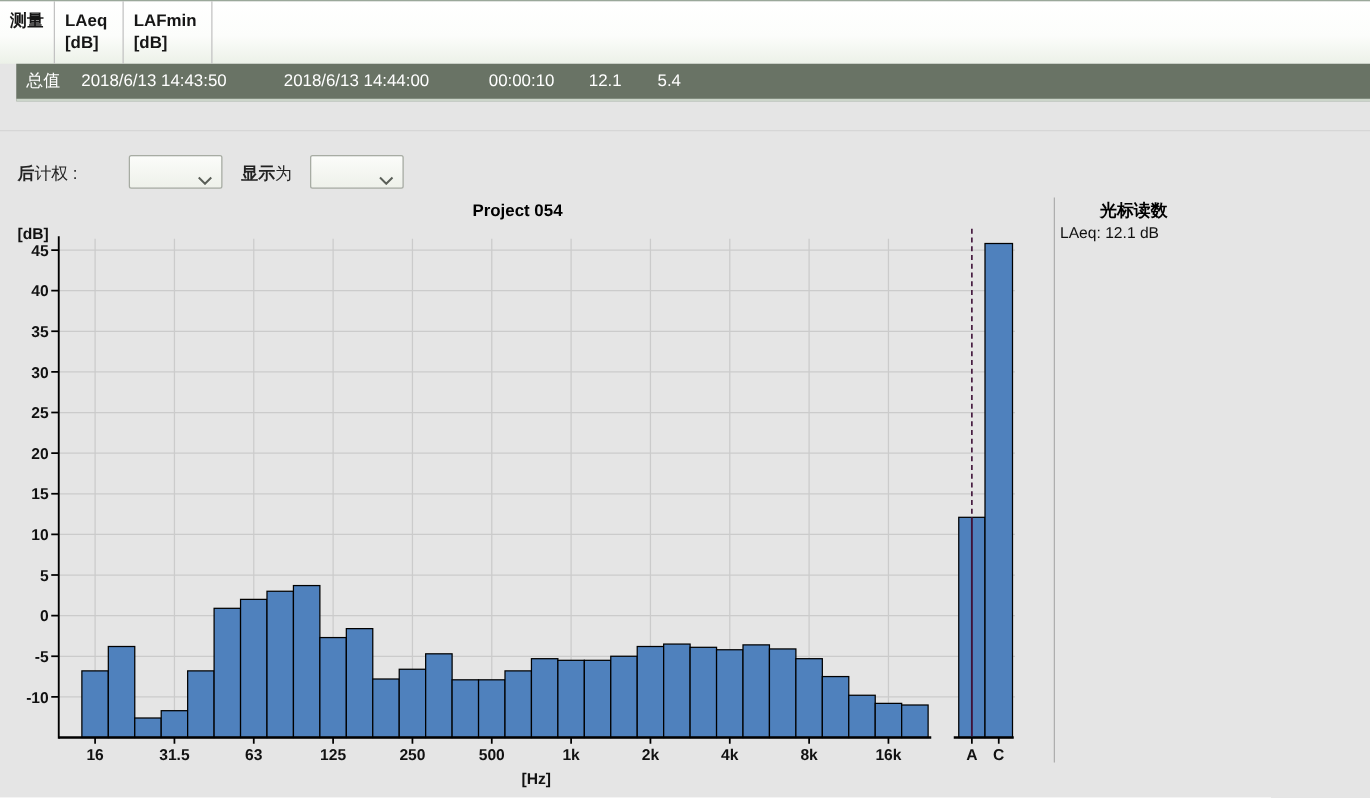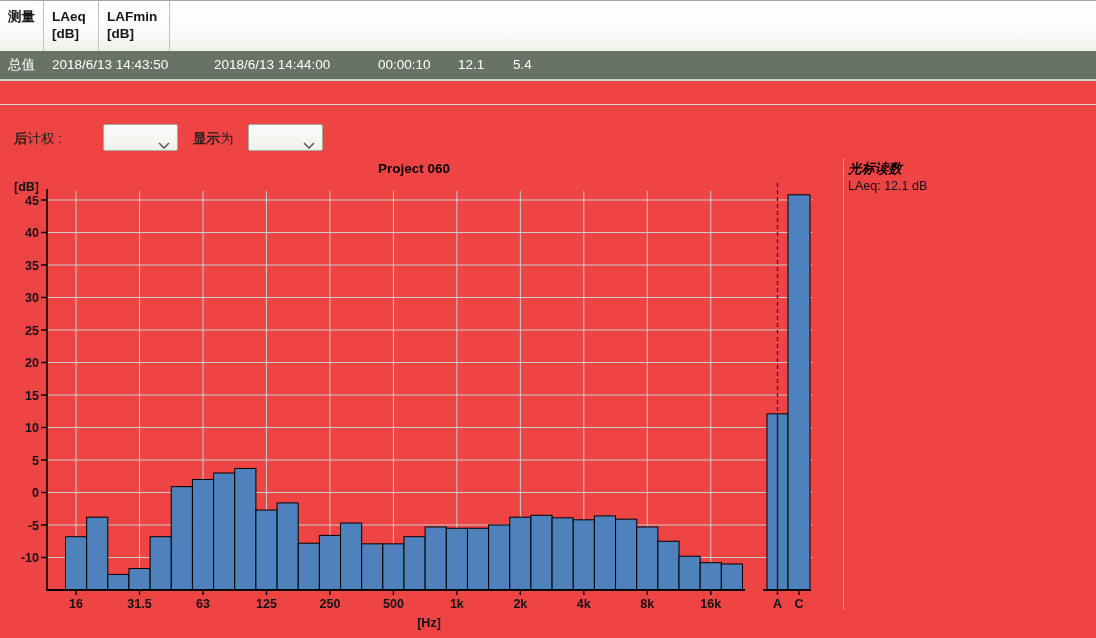--- a/index.html
+++ b/index.html
@@ -1,48 +1,48 @@
 <!DOCTYPE html>
 <html><head>
 <meta charset="utf-8">
 <style>
   html,body{margin:0;padding:0;background:#fff;}
-  .page{position:relative;width:1096px;height:638px;background:#ef4444;overflow:hidden;
+  .page{position:relative;width:1096px;height:638px;background:#e5e5e5;overflow:hidden;
         font-family:"Liberation Sans","DejaVu Sans",sans-serif;color:#1a1a1a;}
   
   .mtable{position:absolute;left:0;top:0;width:1096px;}
   .thead{display:flex;height:50px;border-top:1px solid #9aa89a;
          background:linear-gradient(#ffffff,#fcfdfb 55%,#ecf1e8);}
   .th{box-sizing:border-box;padding:7px 4px 0 8px;font-size:13.5px;line-height:17px;
       border-right:1px solid #c2c2c2;color:#161616;}
   .th .b,.b{font-weight:700;}
   .th.two span{display:block;font-weight:700;}
   .trow{display:flex;height:28px;line-height:28px;background:#697365;color:#ffffff;
-        font-size:13.5px;border-bottom:2px solid #ccd5ca;}
+        font-size:13.5px;border-bottom:2px solid #ccd5ca;margin-left:13px;}
   .td{box-sizing:border-box;padding:0 4px 0 8px;white-space:nowrap;overflow:hidden;}
   .c0{width:44px;} .c1{width:162px;} .c2{width:164px;} .c3{width:80px;}
   .c4{width:55px;} .c5{width:71px;} .c6{flex:1;border-right:none;}
   
   .hdiv{position:absolute;left:0;top:104px;width:1096px;height:1px;background:#d6d6d6;}
   
   .ctl-label{position:absolute;top:130px;font-size:13.5px;color:#222;white-space:pre;}
   .dropdown{position:absolute;top:124px;width:75px;height:27px;box-sizing:border-box;
             border:1px solid #a7aca3;border-radius:2px;
             background:linear-gradient(#fbfcfa,#eef1ea);cursor:default;}
   .dropdown .chev{position:absolute;right:7px;top:10px;}
   .dropdown .val{position:absolute;left:6px;top:5px;font-size:13px;color:#222;}
   
   .chart-title{position:absolute;left:414px;top:161px;transform:translateX(-50%);
                font-size:13.5px;font-weight:700;color:#000;white-space:nowrap;}
   svg.chart{position:absolute;left:0;top:175px;}
   svg.chart text{font-family:"Liberation Sans","DejaVu Sans",sans-serif;
                  font-size:12.5px;font-weight:700;fill:#111;}
   
   .vdiv{position:absolute;left:843px;top:158px;width:1px;height:452px;background:#aeaeae;}
-  .panel-title{position:absolute;left:848px;top:160px;font-size:13.5px;font-weight:700;color:#000;font-style:italic;}
+  .panel-title{position:absolute;left:880px;top:160px;font-size:13.5px;font-weight:700;color:#000;}
   .panel-reading{position:absolute;left:848px;top:179px;font-size:12.5px;color:#111;}
 </style>
 </head>
 <body>
 
 <div class="page">
 
   <div class="mtable">
     <div class="thead">
       <div class="th c0"><span class="b">测量</span><span></span></div>
@@ -81,21 +81,21 @@
   <div class="ctl-label" style="left:193px"><span class="b">显示</span><span>为</span></div>
   <div class="dropdown" style="left:248px">
     <span class="val"></span>
     <span class="chev">
       <svg width="12" height="7" viewBox="0 0 12 7">
           <polyline points="1,1 6,6 11,1" fill="none" stroke="#5a5f58" stroke-width="1.6"></polyline>
         </svg>
     </span>
   </div>
 
-  <div class="chart-title">Project 060</div>
+  <div class="chart-title">Project 054</div>
   <svg class="chart" id="chart" width="836" height="463">
       <line x1="47" y1="25" x2="812" y2="25" stroke="#cbcbcb" stroke-width="1"></line>
       <line x1="41" y1="25" x2="47" y2="25" stroke="#000" stroke-width="1.4"></line>
       <text x="39" y="29.5" text-anchor="end">45</text>
       <line x1="47" y1="57.5" x2="812" y2="57.5" stroke="#cbcbcb" stroke-width="1"></line>
       <line x1="41" y1="57.5" x2="47" y2="57.5" stroke="#000" stroke-width="1.4"></line>
       <text x="39" y="62" text-anchor="end">40</text>
       <line x1="47" y1="90" x2="812" y2="90" stroke="#cbcbcb" stroke-width="1"></line>
       <line x1="41" y1="90" x2="47" y2="90" stroke="#000" stroke-width="1.4"></line>
       <text x="39" y="94.5" text-anchor="end">35</text>

